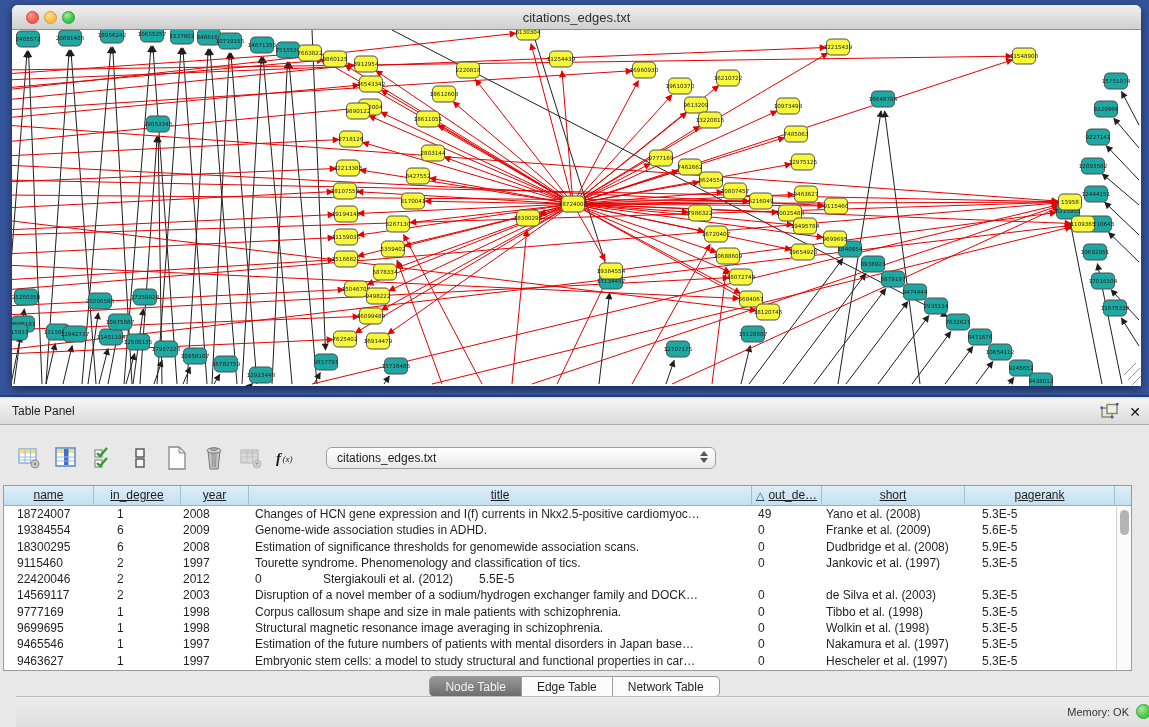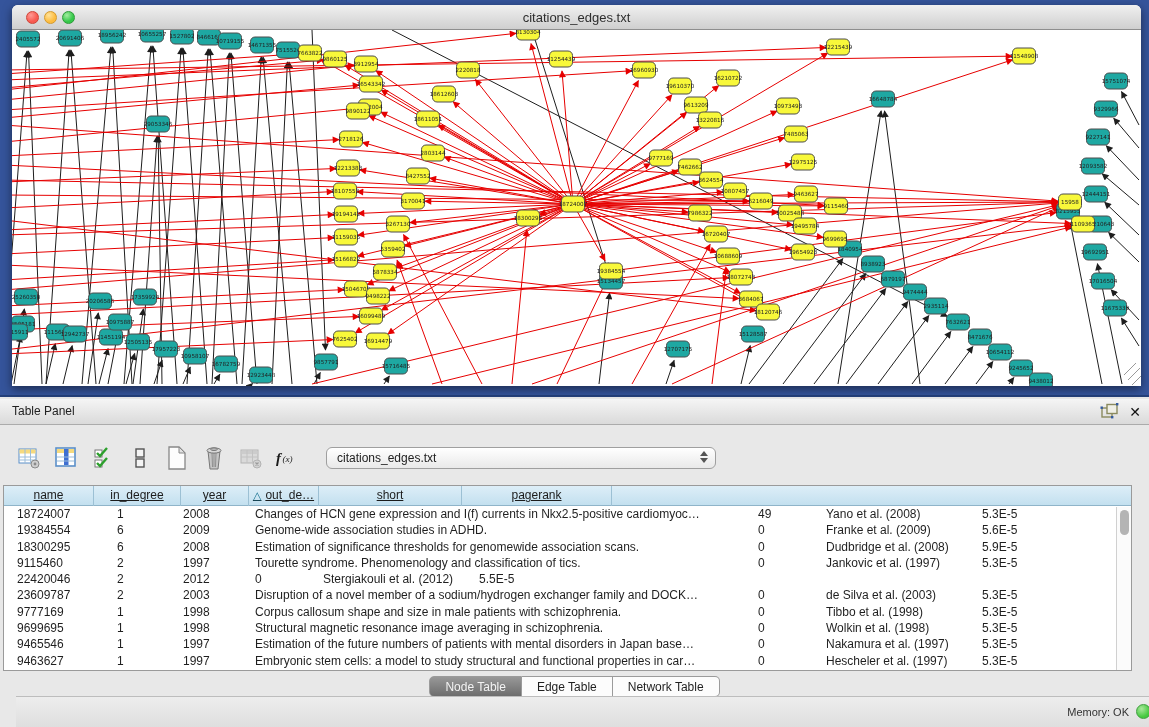--- a/index.html
+++ b/index.html
@@ -578,20 +578,21 @@
             </span>
         </div>
       </div>
     </div>
 
     <div class="tablewrap">
       <div class="thead" id="thead">
           <div class="hcell" style="width: 90px;">name</div>
           <div class="hcell" style="width: 87px;">in_degree</div>
           <div class="hcell" style="width: 68px;">year</div>
+          <div class="hcell" style="width: 503px;">title</div>
           <div class="hcell" style="width: 70px;"><span class="sorttri">△</span>out_de…</div>
           <div class="hcell" style="width: 143px;">short</div>
           <div class="hcell" style="width: 150px;">pagerank</div>
         </div>
       <div class="tbody" id="tbody">
           <div class="trow">
             <div class="tcell" style="width: 90px; padding-left: 13px;">18724007</div>
             <div class="tcell" style="width: 87px; padding-left: 23px;">1</div>
             <div class="tcell" style="width: 68px; padding-left: 2px;">2008</div>
             <div class="tcell" style="width: 503px; padding-left: 6px;">Changes of HCN gene expression and I(f) currents in Nkx2.5-positive cardiomyoc…</div>
@@ -628,21 +629,21 @@
           </div>
           <div class="trow">
             <div class="tcell" style="width: 90px; padding-left: 13px;">22420046</div>
             <div class="tcell" style="width: 87px; padding-left: 23px;">2</div>
             <div class="tcell" style="width: 68px; padding-left: 2px;">2012</div>
             <div class="tcell" style="width: 70px; padding-left: 6px;">0</div>
             <div class="tcell" style="width: 143px; padding-left: 4px;">Stergiakouli et al. (2012)</div>
             <div class="tcell" style="width: 150px; padding-left: 17px;">5.5E-5</div>
           </div>
           <div class="trow">
-            <div class="tcell" style="width: 90px; padding-left: 13px;">23609787</div>
+            <div class="tcell" style="width: 90px; padding-left: 13px;">14569117</div>
             <div class="tcell" style="width: 87px; padding-left: 23px;">2</div>
             <div class="tcell" style="width: 68px; padding-left: 2px;">2003</div>
             <div class="tcell" style="width: 503px; padding-left: 6px;">Disruption of a novel member of a sodium/hydrogen exchanger family and DOCK…</div>
             <div class="tcell" style="width: 70px; padding-left: 6px;">0</div>
             <div class="tcell" style="width: 143px; padding-left: 4px;">de Silva et al. (2003)</div>
             <div class="tcell" style="width: 150px; padding-left: 17px;">5.3E-5</div>
           </div>
           <div class="trow">
             <div class="tcell" style="width: 90px; padding-left: 13px;">9777169</div>
             <div class="tcell" style="width: 87px; padding-left: 23px;">1</div>

